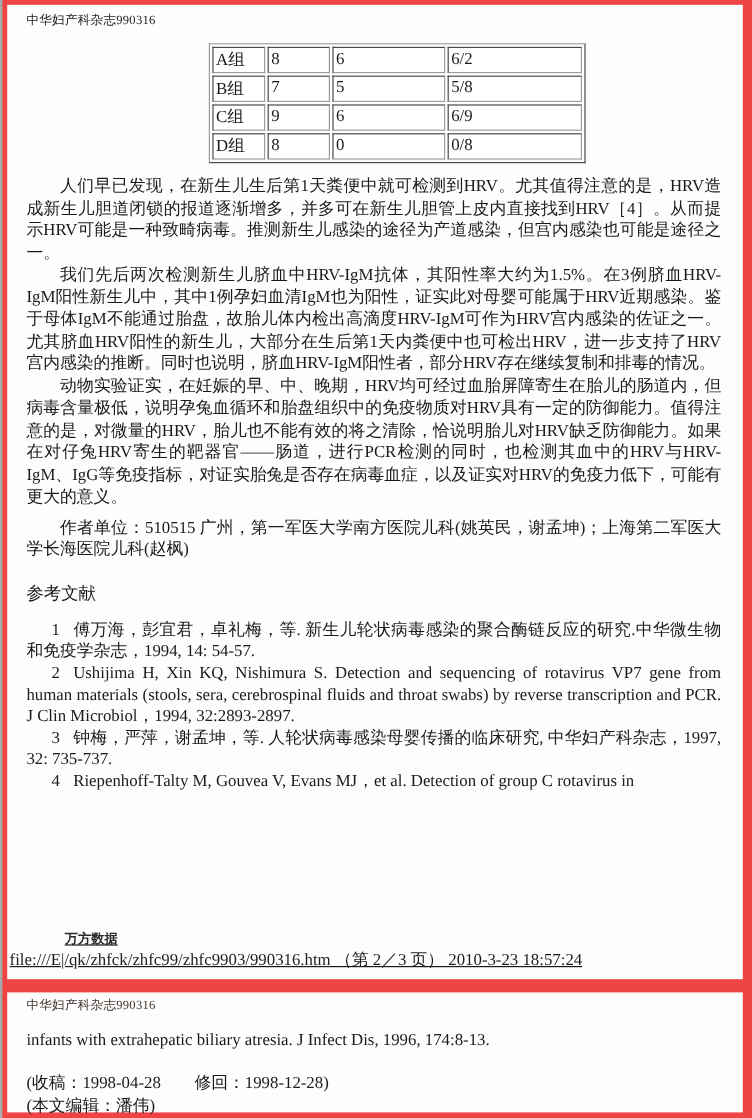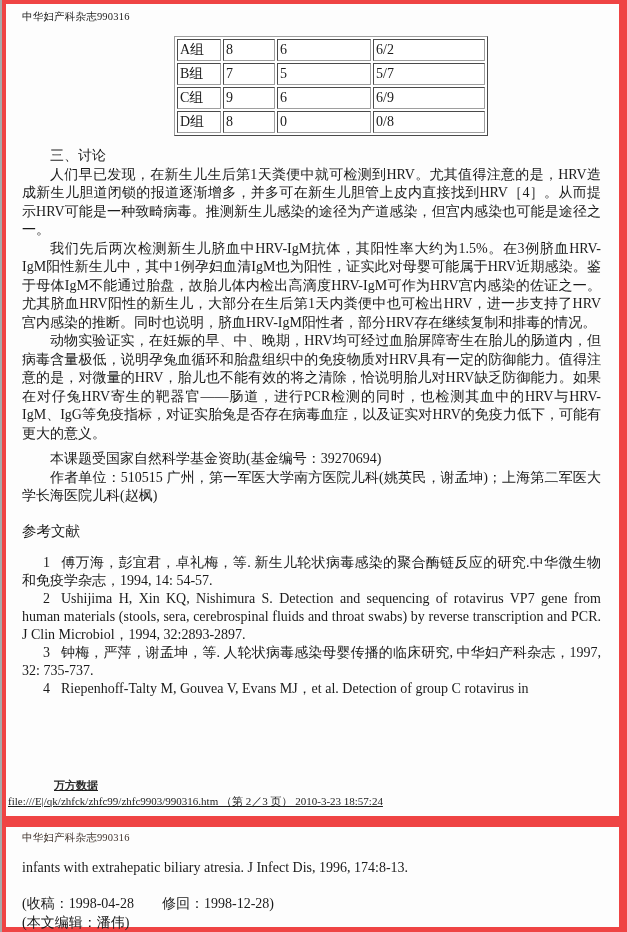--- a/index.html
+++ b/index.html
@@ -51,21 +51,21 @@
   .ack p { margin:0; text-indent:2em; text-align:justify; }
 
   .ref-heading { margin:16px 0 0 0; font-size:14.5px; text-indent:0; }
 
   .refs { margin-top:13px; font-size:14px; line-height:18px; text-align:justify; }
   .refs p { margin:0; text-indent:1.5em; }
   .refs .ref-num { margin-right:11px; }
 
   .footer { position:absolute; left:2px; bottom:7px;text-decoration:underline; }
   .footer .brand { font-weight:bold; font-size:11px; margin-left:46px; color:#2a2a2a; }
-  .footer .fileinfo { font-size:11px; margin-top:1px; color:#1d1d1d; }
+  .footer .fileinfo { font-size:14px; margin-top:1px; color:#1d1d1d; }
 
   .p2-body { margin:14px 0 0 0; font-size:14px; line-height:18px; }
   .endnotes { margin-top:17px; font-size:14px; line-height:19px; }
   .endnotes .received { padding-right:42px; }
   .endnotes .editor   { padding-right:104px;font-family:Liberation Serif, serif; }
 </style>
 </head>
 <body>
 
 <div class="canvas">
@@ -80,46 +80,44 @@
         <tr>
           <td class="c1">A组</td>
           <td class="c2">8</td>
           <td class="c3">6</td>
           <td class="c4">6/2</td>
         </tr>
         <tr>
           <td class="c1">B组</td>
           <td class="c2">7</td>
           <td class="c3">5</td>
-          <td class="c4">5/7</td>
+          <td class="c4">5/8</td>
         </tr>
         <tr>
           <td class="c1">C组</td>
           <td class="c2">9</td>
           <td class="c3">6</td>
           <td class="c4">6/9</td>
         </tr>
         <tr>
           <td class="c1">D组</td>
           <td class="c2">8</td>
           <td class="c3">0</td>
           <td class="c4">0/8</td>
         </tr>
       </tbody>
     </table>
 
     <div class="discussion">
-      <p class="sec-heading">三、讨论</p>
       <p>人们早已发现，在新生儿生后第1天粪便中就可检测到HRV。尤其值得注意的是，HRV造成新生儿胆道闭锁的报道逐渐增多，并多可在新生儿胆管上皮内直接找到HRV［4］。从而提示HRV可能是一种致畸病毒。推测新生儿感染的途径为产道感染，但宫内感染也可能是途径之一。</p>
       <p>我们先后两次检测新生儿脐血中HRV-IgM抗体，其阳性率大约为1.5%。在3例脐血HRV-IgM阳性新生儿中，其中1例孕妇血清IgM也为阳性，证实此对母婴可能属于HRV近期感染。鉴于母体IgM不能通过胎盘，故胎儿体内检出高滴度HRV-IgM可作为HRV宫内感染的佐证之一。尤其脐血HRV阳性的新生儿，大部分在生后第1天内粪便中也可检出HRV，进一步支持了HRV宫内感染的推断。同时也说明，脐血HRV-IgM阳性者，部分HRV存在继续复制和排毒的情况。</p>
       <p>动物实验证实，在妊娠的早、中、晚期，HRV均可经过血胎屏障寄生在胎儿的肠道内，但病毒含量极低，说明孕兔血循环和胎盘组织中的免疫物质对HRV具有一定的防御能力。值得注意的是，对微量的HRV，胎儿也不能有效的将之清除，恰说明胎儿对HRV缺乏防御能力。如果在对仔兔HRV寄生的靶器官——肠道，进行PCR检测的同时，也检测其血中的HRV与HRV-IgM、IgG等免疫指标，对证实胎兔是否存在病毒血症，以及证实对HRV的免疫力低下，可能有更大的意义。</p>
     </div>
 
     <div class="ack">
-      <p>本课题受国家自然科学基金资助(基金编号：39270694)</p>
       <p>作者单位：510515 广州，第一军医大学南方医院儿科(姚英民，谢孟坤)；上海第二军医大学长海医院儿科(赵枫)</p>
     </div>
 
     <p class="ref-heading">参考文献</p>
 
     <div class="refs">
       <p><span class="ref-num">1</span><span>傅万海，彭宜君，卓礼梅，等. 新生儿轮状病毒感染的聚合酶链反应的研究.中华微生物和免疫学杂志，1994, 14: 54-57.</span></p>
       <p><span class="ref-num">2</span><span>Ushijima H, Xin KQ, Nishimura S. Detection and sequencing of rotavirus VP7 gene from human materials (stools, sera, cerebrospinal fluids and throat swabs) by reverse transcription and PCR. J Clin Microbiol，1994, 32:2893-2897.</span></p>
       <p><span class="ref-num">3</span><span>钟梅，严萍，谢孟坤，等. 人轮状病毒感染母婴传播的临床研究, 中华妇产科杂志，1997, 32: 735-737.</span></p>
       <p><span class="ref-num">4</span><span>Riepenhoff-Talty M, Gouvea V, Evans MJ，et al. Detection of group C rotavirus in</span></p>

